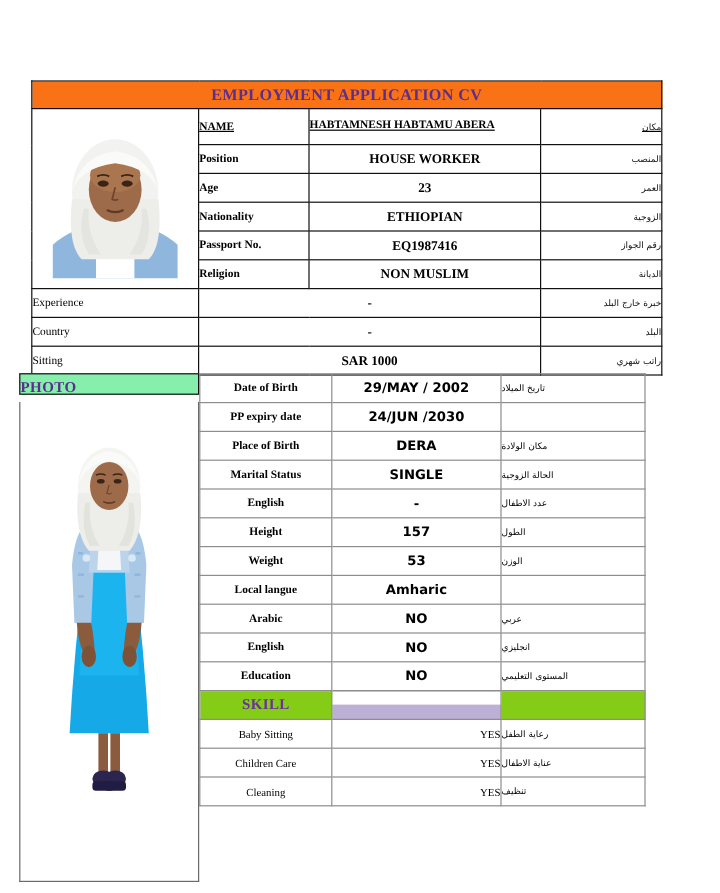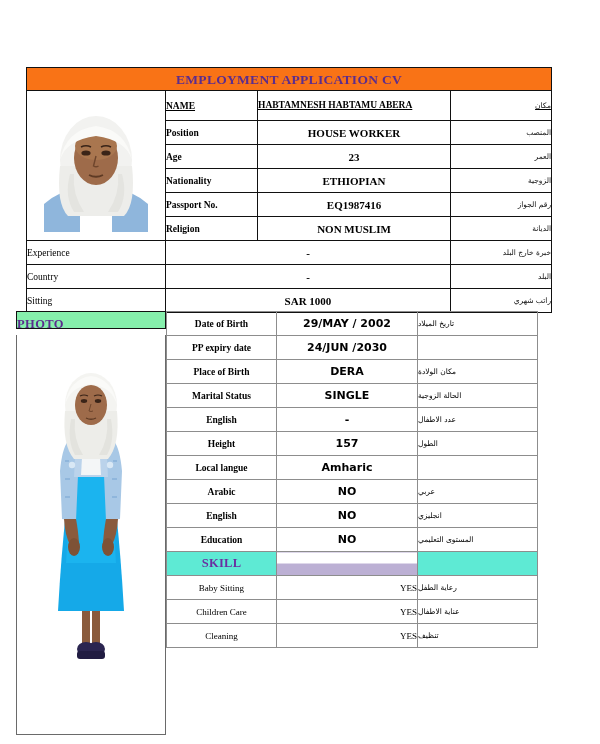--- a/index.html
+++ b/index.html
@@ -149,21 +149,21 @@
     font-size: 11px;
     text-align: center;
     font-family: "DejaVu Sans", sans-serif;
   }
   .b-ar {
     text-align: left;
     font-size: 7.5px;
     font-family: "DejaVu Sans", sans-serif;
     direction: rtl;
   }
-  .skill-row td { background: #5eead4; height: 26px; }
+  .skill-row td { background: #84cc16; height: 26px; }
   .skill-word {
     font-family: "Liberation Serif", serif;
     font-weight: bold;
     font-size: 12.5px;
     color: #6A2FA0;
     text-align: center;
     letter-spacing: 0.3px;
   }
   .skill-split {
     background: linear-gradient(to bottom, #ffffff 0%, #ffffff 46%, #BCB0D4 46%, #BCB0D4 100%) !important;
@@ -369,20 +369,25 @@
       <td class="b-lbl">English</td>
       <td class="b-val">-</td>
       <td class="b-ar">عدد الاطفال</td>
     </tr>
     <tr>
       <td class="b-lbl">Height</td>
       <td class="b-val">157</td>
       <td class="b-ar">الطول</td>
     </tr>
     <tr>
+      <td class="b-lbl">Weight</td>
+      <td class="b-val">53</td>
+      <td class="b-ar">الوزن</td>
+    </tr>
+    <tr>
       <td class="b-lbl">Local langue</td>
       <td class="b-val">Amharic</td>
       <td class="b-ar"></td>
     </tr>
     <tr>
       <td class="b-lbl">Arabic</td>
       <td class="b-val">NO</td>
       <td class="b-ar">عربي</td>
     </tr>
     <tr>

